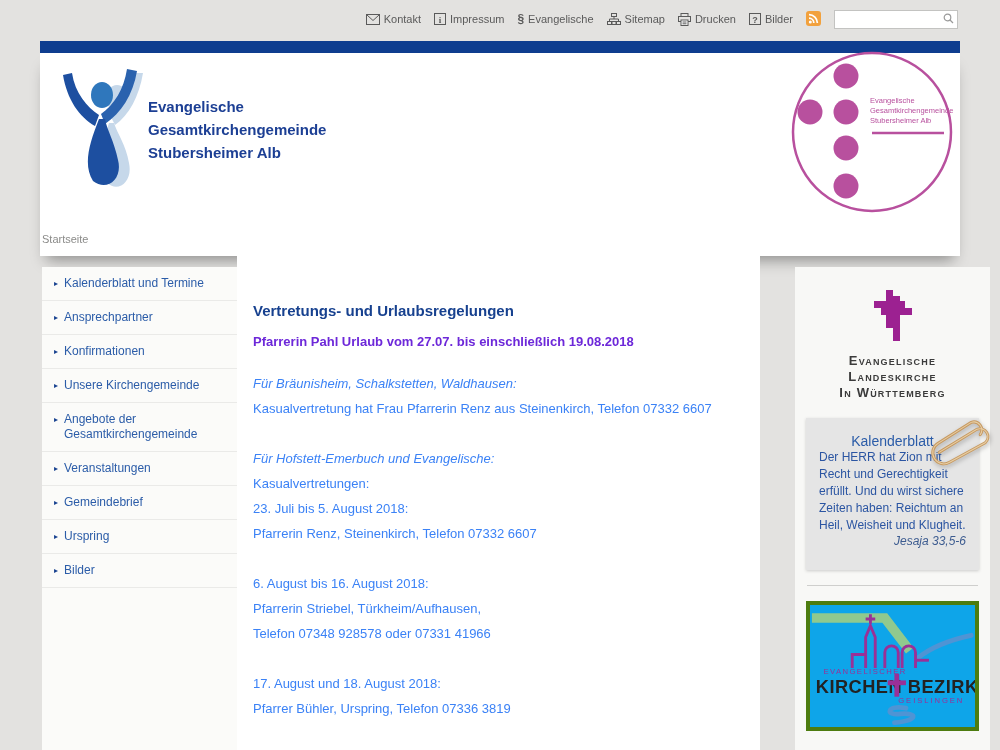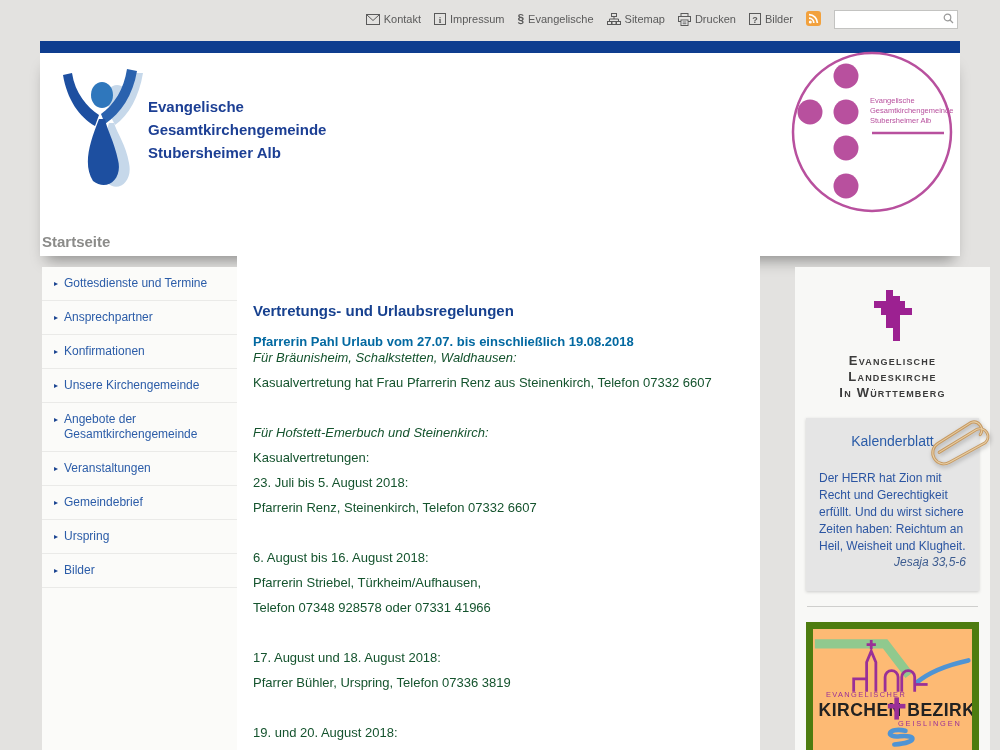--- a/index.html
+++ b/index.html
@@ -31,65 +31,65 @@
     position:absolute;left:40px;right:40px;top:53px;height:203px;background:#fff;
     box-shadow:0 10px 14px -6px rgba(0,0,0,.38);
   }
   .figure-logo{position:absolute;left:18px;top:16px;}
   .site-title{
     position:absolute;left:108px;top:42px;
     font-size:15px;font-weight:bold;color:#1c3f94;line-height:23px;
   }
   .seal{position:absolute;right:4px;top:-4px;}
   
-  .breadcrumb{position:absolute;left:42px;top:233px;font-size:15px;color:#8b8b89;font-weight:bold;}
+  .breadcrumb{position:absolute;left:42px;top:233px;font-size:11px;color:#8b8b89;}
   
   .sidebar{
     position:absolute;left:42px;top:267px;width:195px;bottom:0;
     background:#fbfbf9;box-sizing:border-box;
   }
   .sidebar ul{list-style:none;margin:0;padding:0;}
   .side-item{
     display:flex;align-items:flex-start;gap:6px;
     padding:9px 8px 9px 12px;border-bottom:1px solid #eaeae8;
     font-size:12px;color:#2b5ca8;line-height:15px;cursor:pointer;
   }
   .tri{color:#17418f;font-size:8px;line-height:15px;}
   
   .main{
     position:absolute;left:237px;top:255px;width:523px;bottom:0;
     background:#fff;box-sizing:border-box;padding:47px 16px 12px 16px;
   }
   .main h1{font-size:15px;color:#17418f;margin:0 0 16px 0;}
-  .para{margin:0 0 11px 0;font-size:13px;color:#14532d;line-height:14px;}
-  .para.bold-blue{color:#0369a1;font-weight:bold;margin-bottom:2px;}
+  .para{margin:0 0 11px 0;font-size:13px;color:#3b82f6;line-height:14px;}
+  .para.bold-blue{color:#6d28d9;font-weight:bold;margin-bottom:28px;}
   .para.italic{font-style:italic;}
   .para.spacer{height:14px;}
   
   .rightbar{
     position:absolute;left:795px;top:267px;width:195px;bottom:0;
     background:#f8f8f6;box-sizing:border-box;padding:12px 11px 0 11px;
   }
   .cross-logo{display:block;margin:8px auto 8px auto;}
   .church-caption{
     text-align:center;font-variant:small-caps;font-weight:bold;
     font-size:13px;letter-spacing:1.2px;color:#3b3b3b;line-height:16px;
   }
   .kb-wrap{position:relative;margin-top:17px;}
   .kalenderblatt{
     background:#e5e5e5;padding:15px 13px 22px 13px;
     box-shadow:0 1px 3px rgba(0,0,0,.18);
   }
   .kb-title{text-align:center;font-size:14px;color:#2b5ca8;}
-  .kb-text{margin-top:21px;font-size:12px;color:#2b55a2;line-height:17px;}
+  .kb-text{font-size:12px;color:#2b55a2;line-height:17px;}
   .kb-source{text-align:right;font-style:italic;font-size:12px;color:#3d5c90;margin-top:0;}
   .paperclip{position:absolute;top:2px;right:-26px;filter:drop-shadow(1px 2px 2px rgba(0,0,0,.25));}
   .rb-divider{height:1px;background:#cfcfcd;margin:15px 1px;}
   .kb-logo-box{
-    background:#fdba74;border:7px solid #4d7c0f;height:122px;
+    background:#0ea5e9;border:4px solid #4d7c0f;height:122px;
     display:flex;align-items:center;justify-content:center;overflow:hidden;cursor:pointer;
   }
 </style>
 </head>
 <body>
 
 <div class="topbar">
   <span class="toplink">
     <span>
       <svg width="14" height="11" viewBox="0 0 14 11">
@@ -203,21 +203,21 @@
   </span>
 </div>
 
 <div class="breadcrumb">Startseite</div>
 
 <div class="sidebar">
   <ul>
 
       <li class="side-item">
         <span class="tri">▸</span>
-        <span>Gottesdienste und Termine</span>
+        <span>Kalenderblatt und Termine</span>
       </li>
 
       <li class="side-item">
         <span class="tri">▸</span>
         <span>Ansprechpartner</span>
       </li>
 
       <li class="side-item">
         <span class="tri">▸</span>
         <span>Konfirmationen</span>
@@ -261,21 +261,21 @@
   <div>
 
       <p class="para bold-blue">Pfarrerin Pahl Urlaub vom 27.07. bis einschließlich 19.08.2018</p>
 
       <p class="para italic">Für Bräunisheim, Schalkstetten, Waldhausen:</p>
 
       <p class="para normal">Kasualvertretung hat Frau Pfarrerin Renz aus Steinenkirch, Telefon 07332 6607</p>
 
       <p class="para spacer"></p>
 
-      <p class="para italic">Für Hofstett-Emerbuch und Steinenkirch:</p>
+      <p class="para italic">Für Hofstett-Emerbuch und Evangelische:</p>
 
       <p class="para normal">Kasualvertretungen:</p>
 
       <p class="para normal">23. Juli bis 5. August 2018:</p>
 
       <p class="para normal">Pfarrerin Renz, Steinenkirch, Telefon 07332 6607</p>
 
       <p class="para spacer"></p>
 
       <p class="para normal">6. August bis 16. August 2018:</p>

